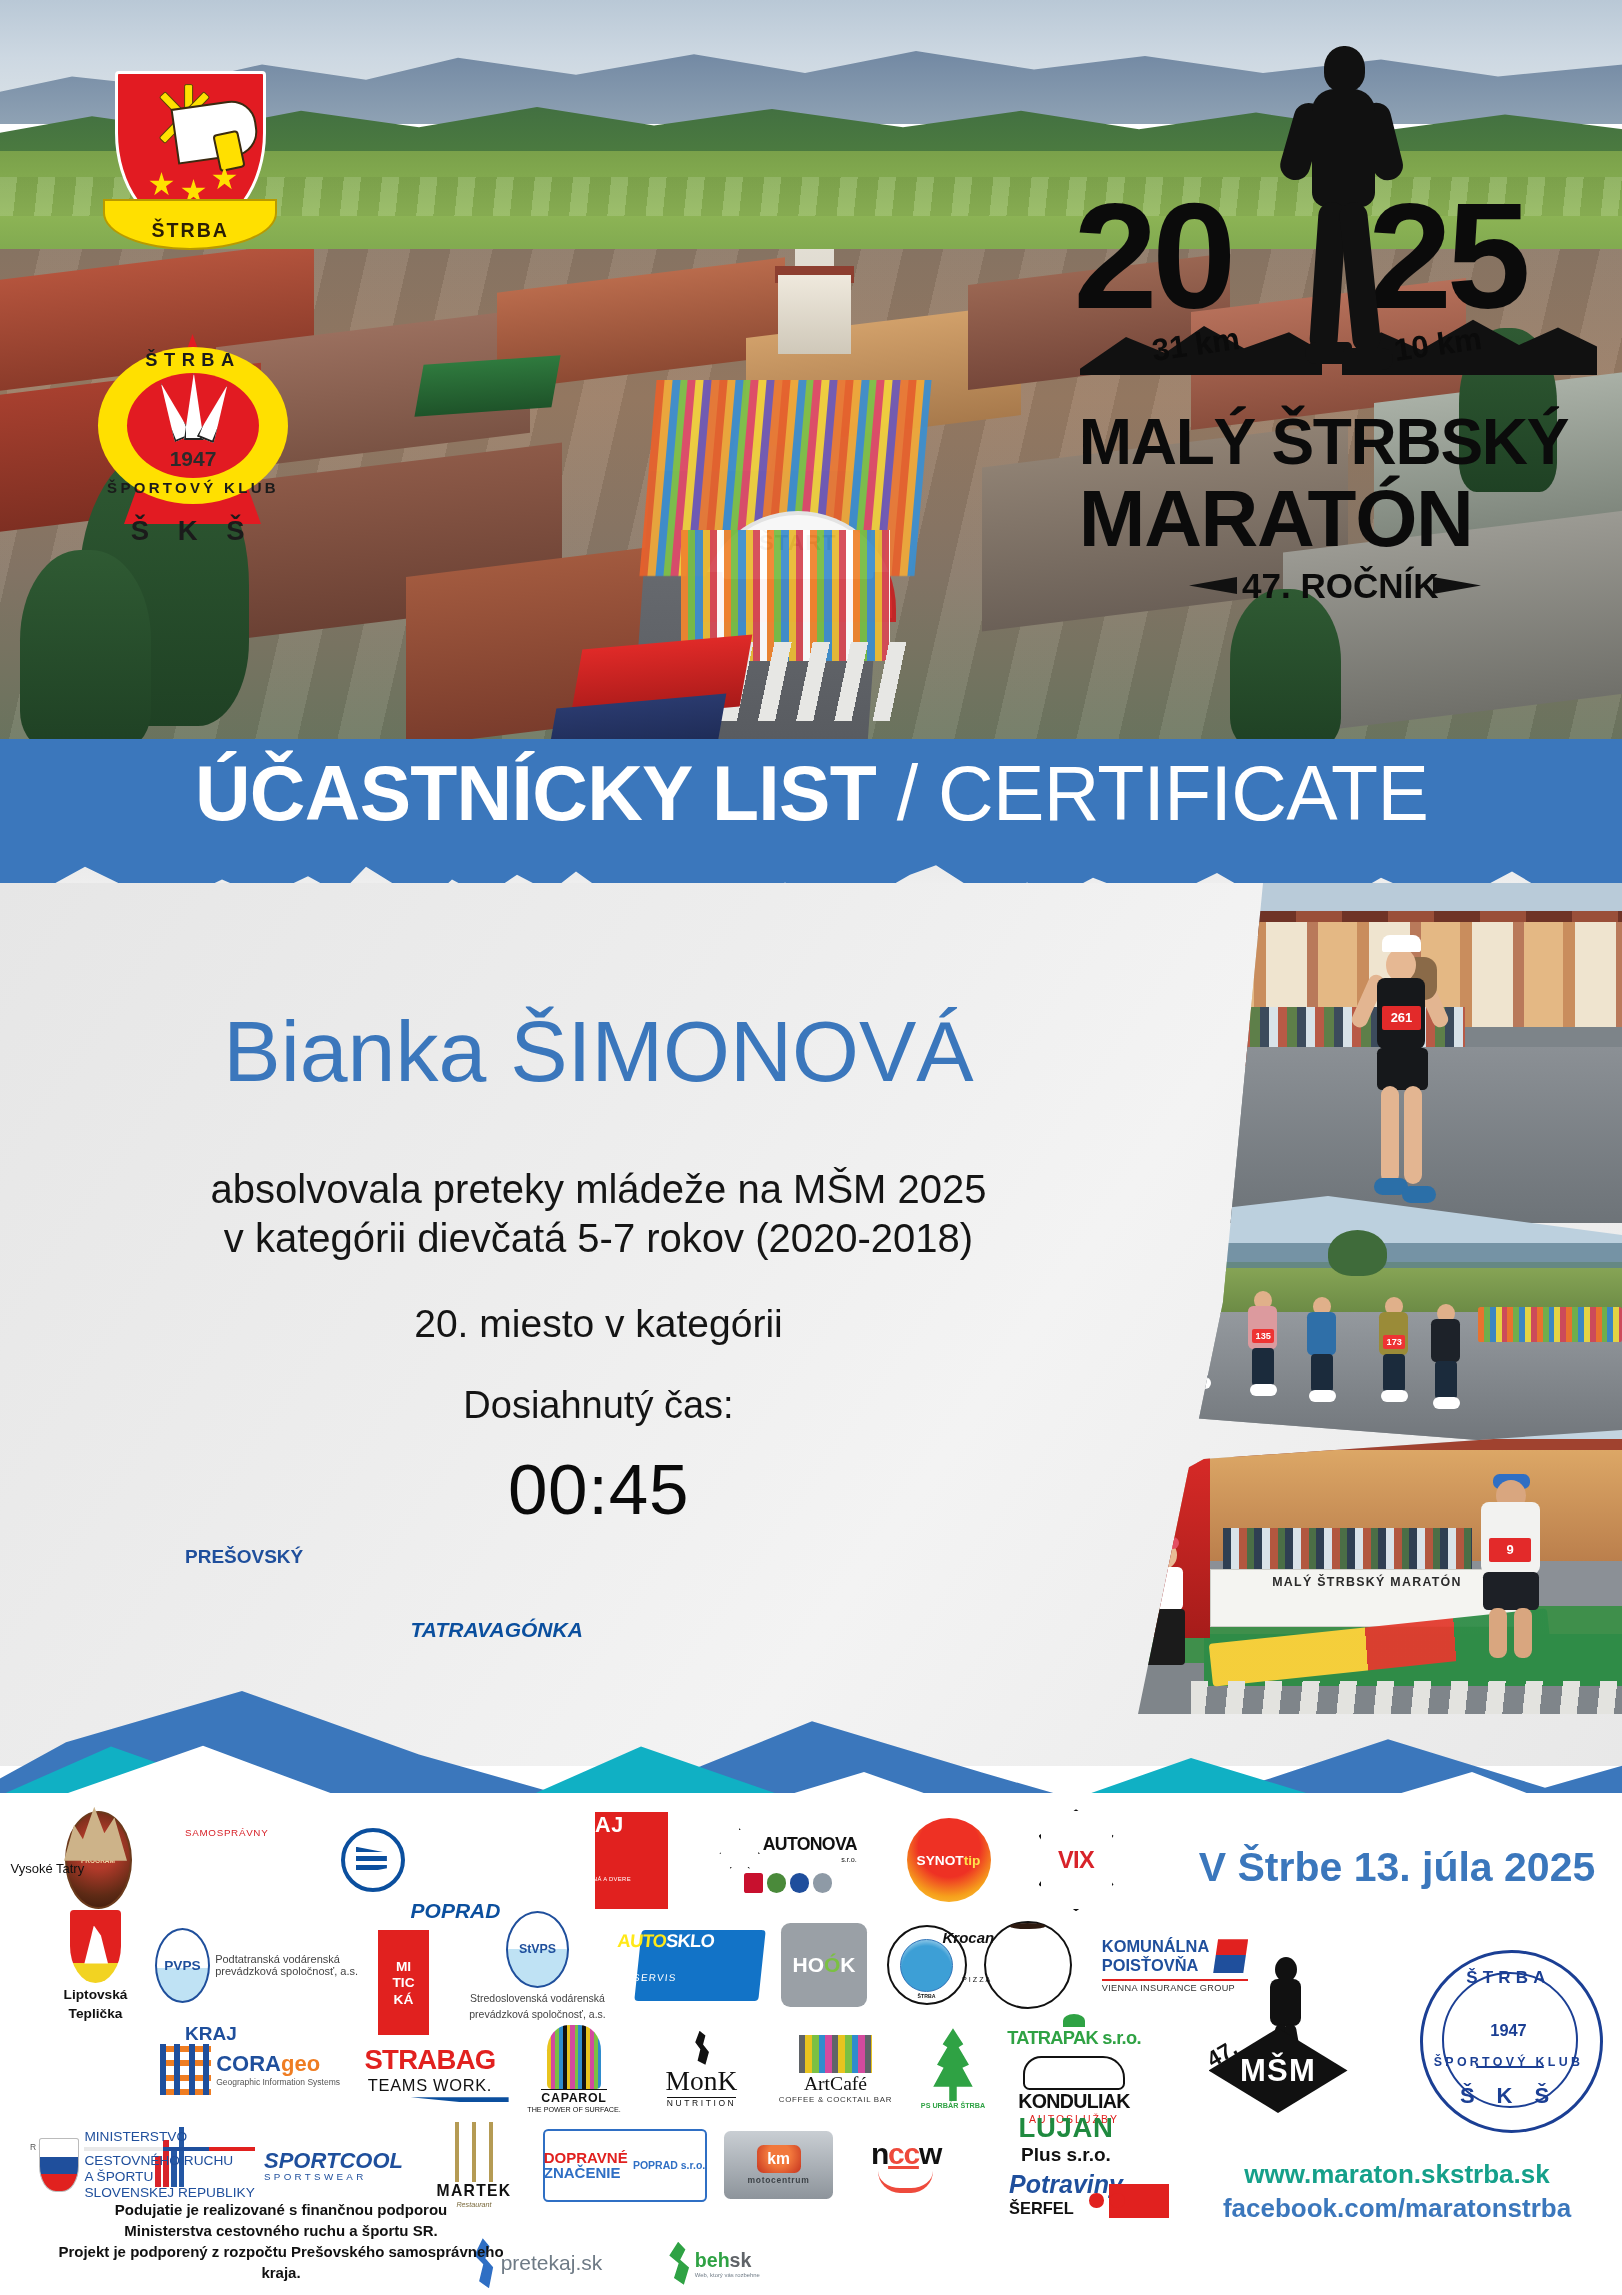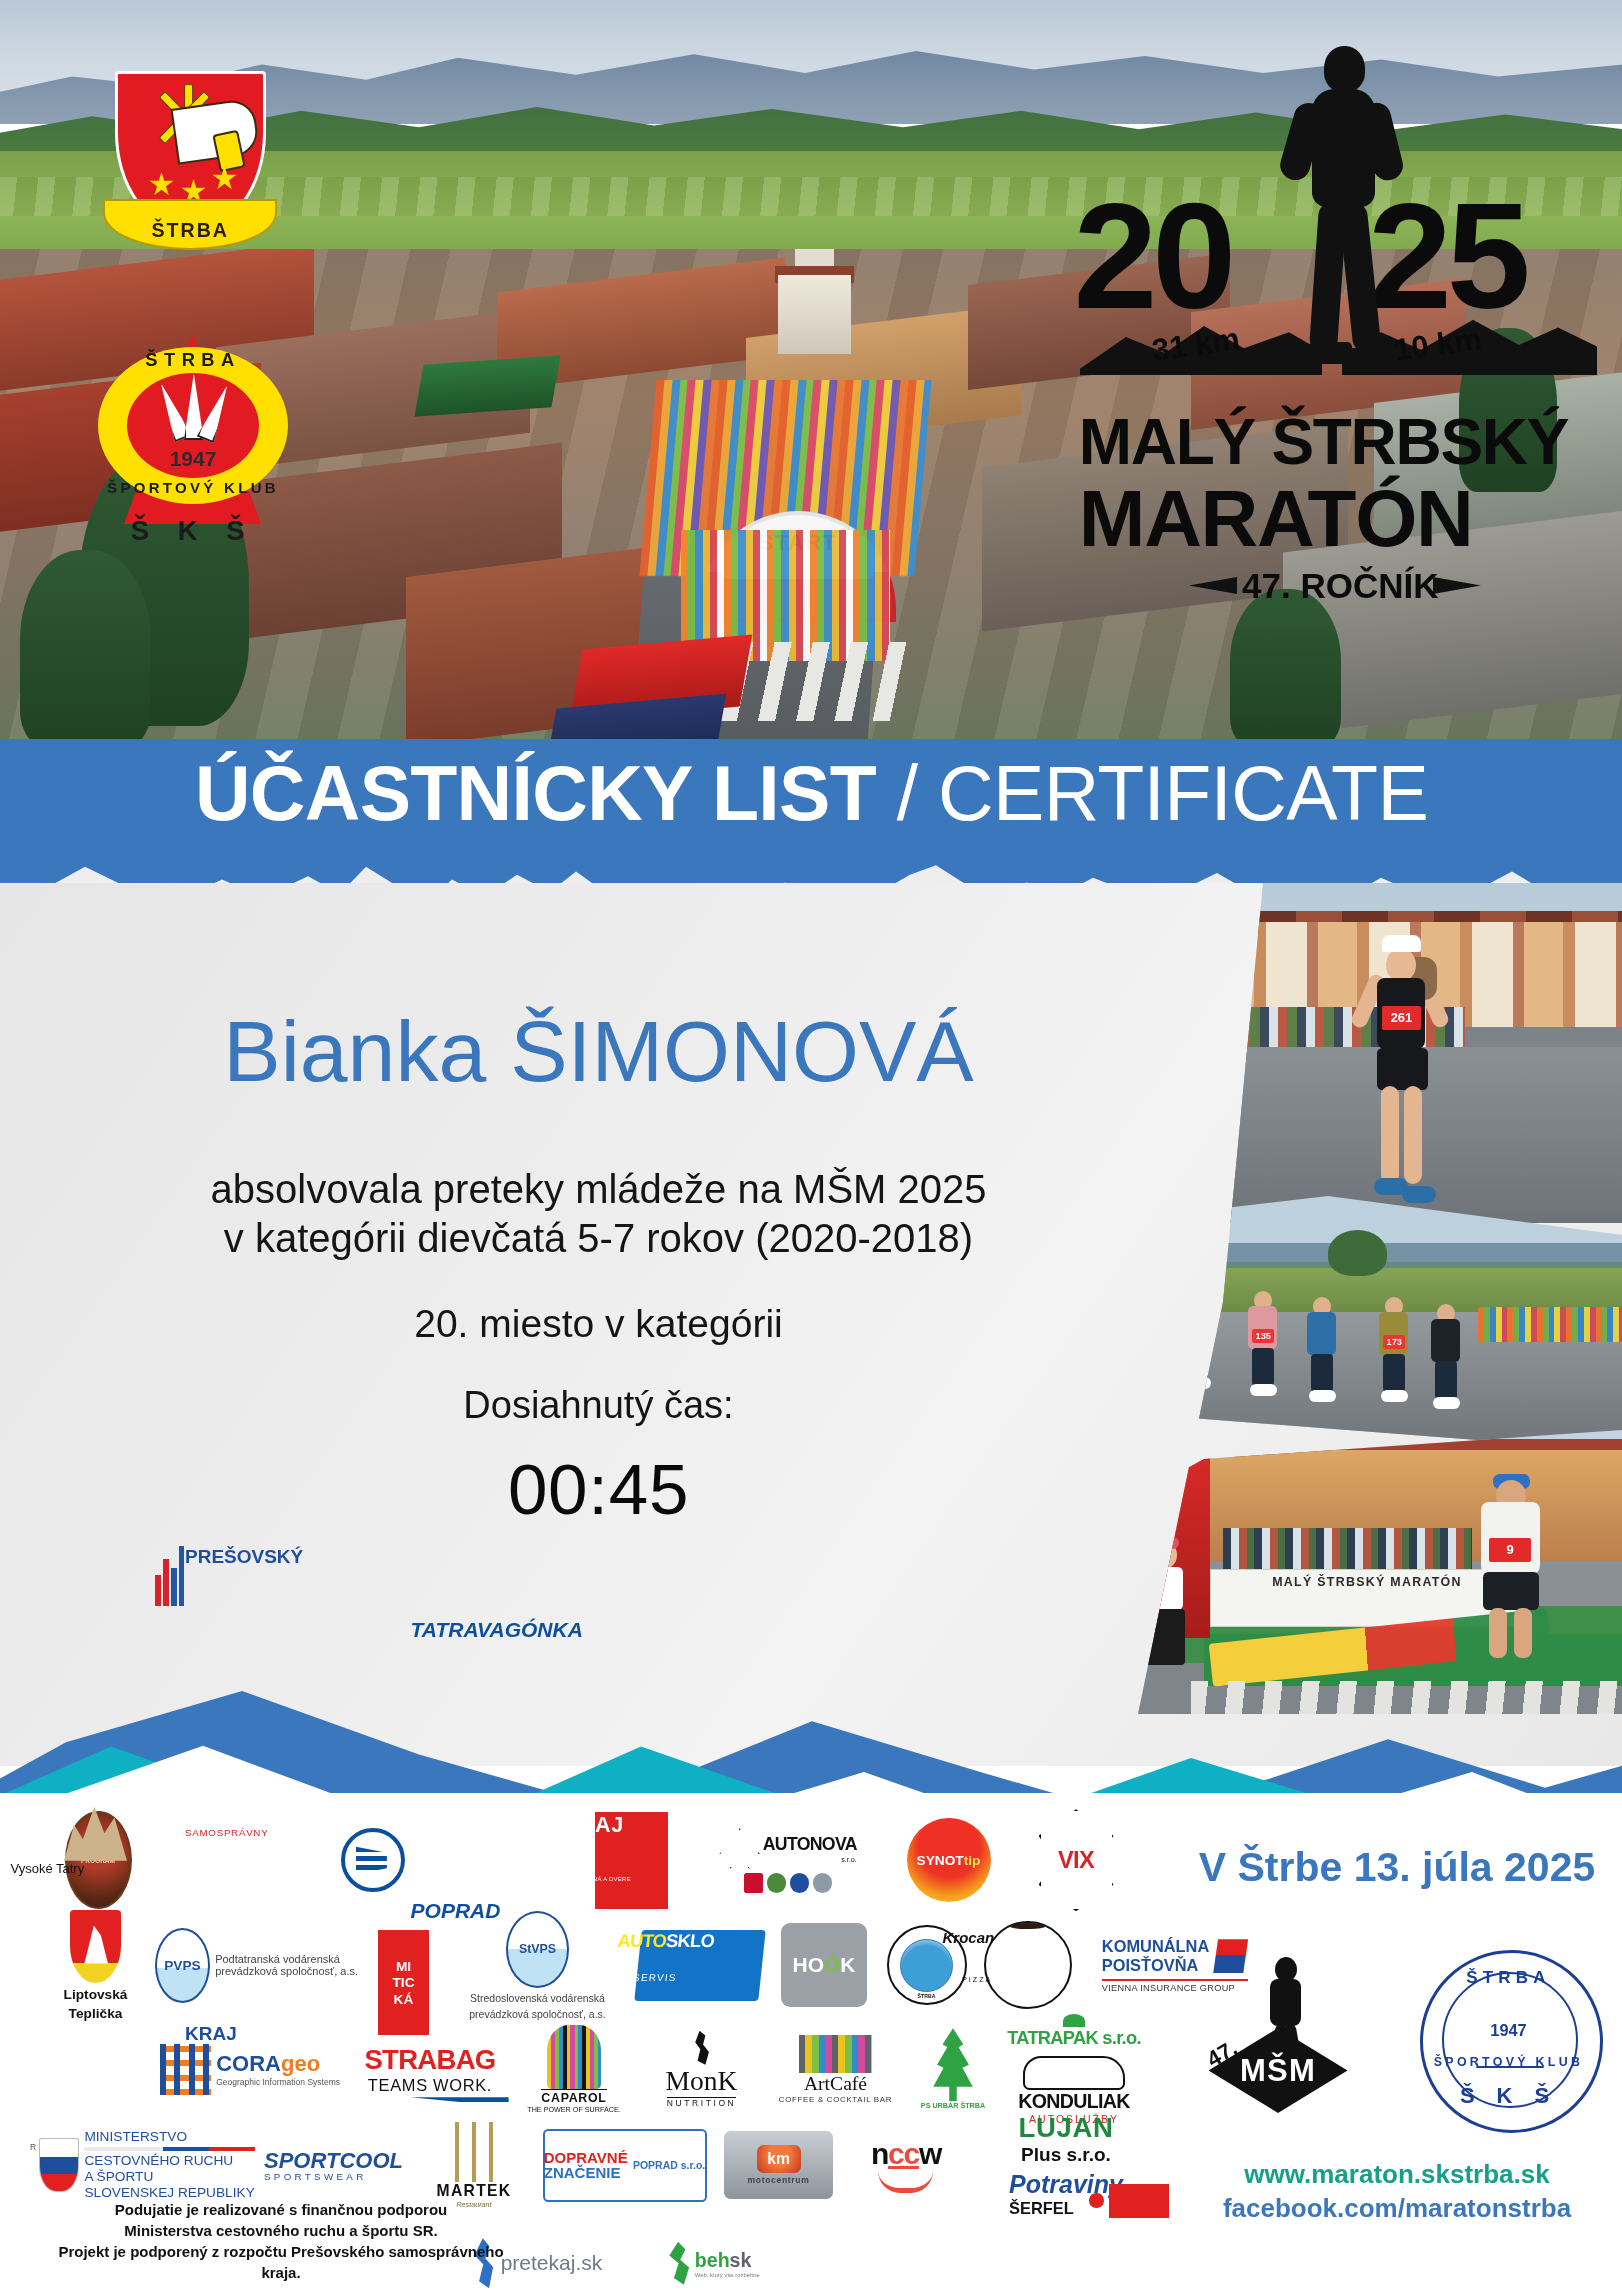--- a/index.html
+++ b/index.html
@@ -304,21 +304,21 @@
   .slot{flex:0 0 auto;display:flex;align-items:center;justify-content:center;height:100%;
     position:relative;}
   .logo{display:flex;flex-direction:column;align-items:flex-start;justify-content:center;
     line-height:1.05;text-align:center;}
   .ln{white-space:nowrap;}
 
   .l-program{width:63px;height:94px;border-radius:50%;
     background:radial-gradient(circle at 50% 40%,#b23a2a 0 28%,#5e2a15 70%,#3a1a0c 100%);
     border:2.6px solid #6b3a1c;color:#f0d9a8;font-size:6.5px;font-weight:bold;display:flex;
     align-items:center;justify-content:center;}
-  .l-presov{display:flex;align-items:flex-start;gap:0;margin-top:12px;}
+  .l-presov{display:flex;align-items:flex-end;gap:0;margin-top:12px;}
   .l-presov .bars{width:30px;height:60px;position:relative;}
   .l-presov .bars i{position:absolute;bottom:0;width:5.9px;background:#d8232a;}
   .l-presov .bars i:nth-child(1){left:0;height:31px;}
   .l-presov .bars i:nth-child(2){left:7.9px;height:47px;}
   .l-presov .bars i:nth-child(3){left:15.7px;height:38px;background:#2357a4;}
   .l-presov .bars i:nth-child(4){left:23.6px;height:60px;background:#2357a4;}
   .l-presov .txt{text-align:left;}
   .l-presov .t1{font-size:19px;font-weight:bold;color:#1f4f9c;}
   .l-presov .t2{font-size:9.8px;color:#d8232a;letter-spacing:0.7px;}
   .l-presov .t3{font-size:19px;font-weight:bold;color:#1f4f9c;}

